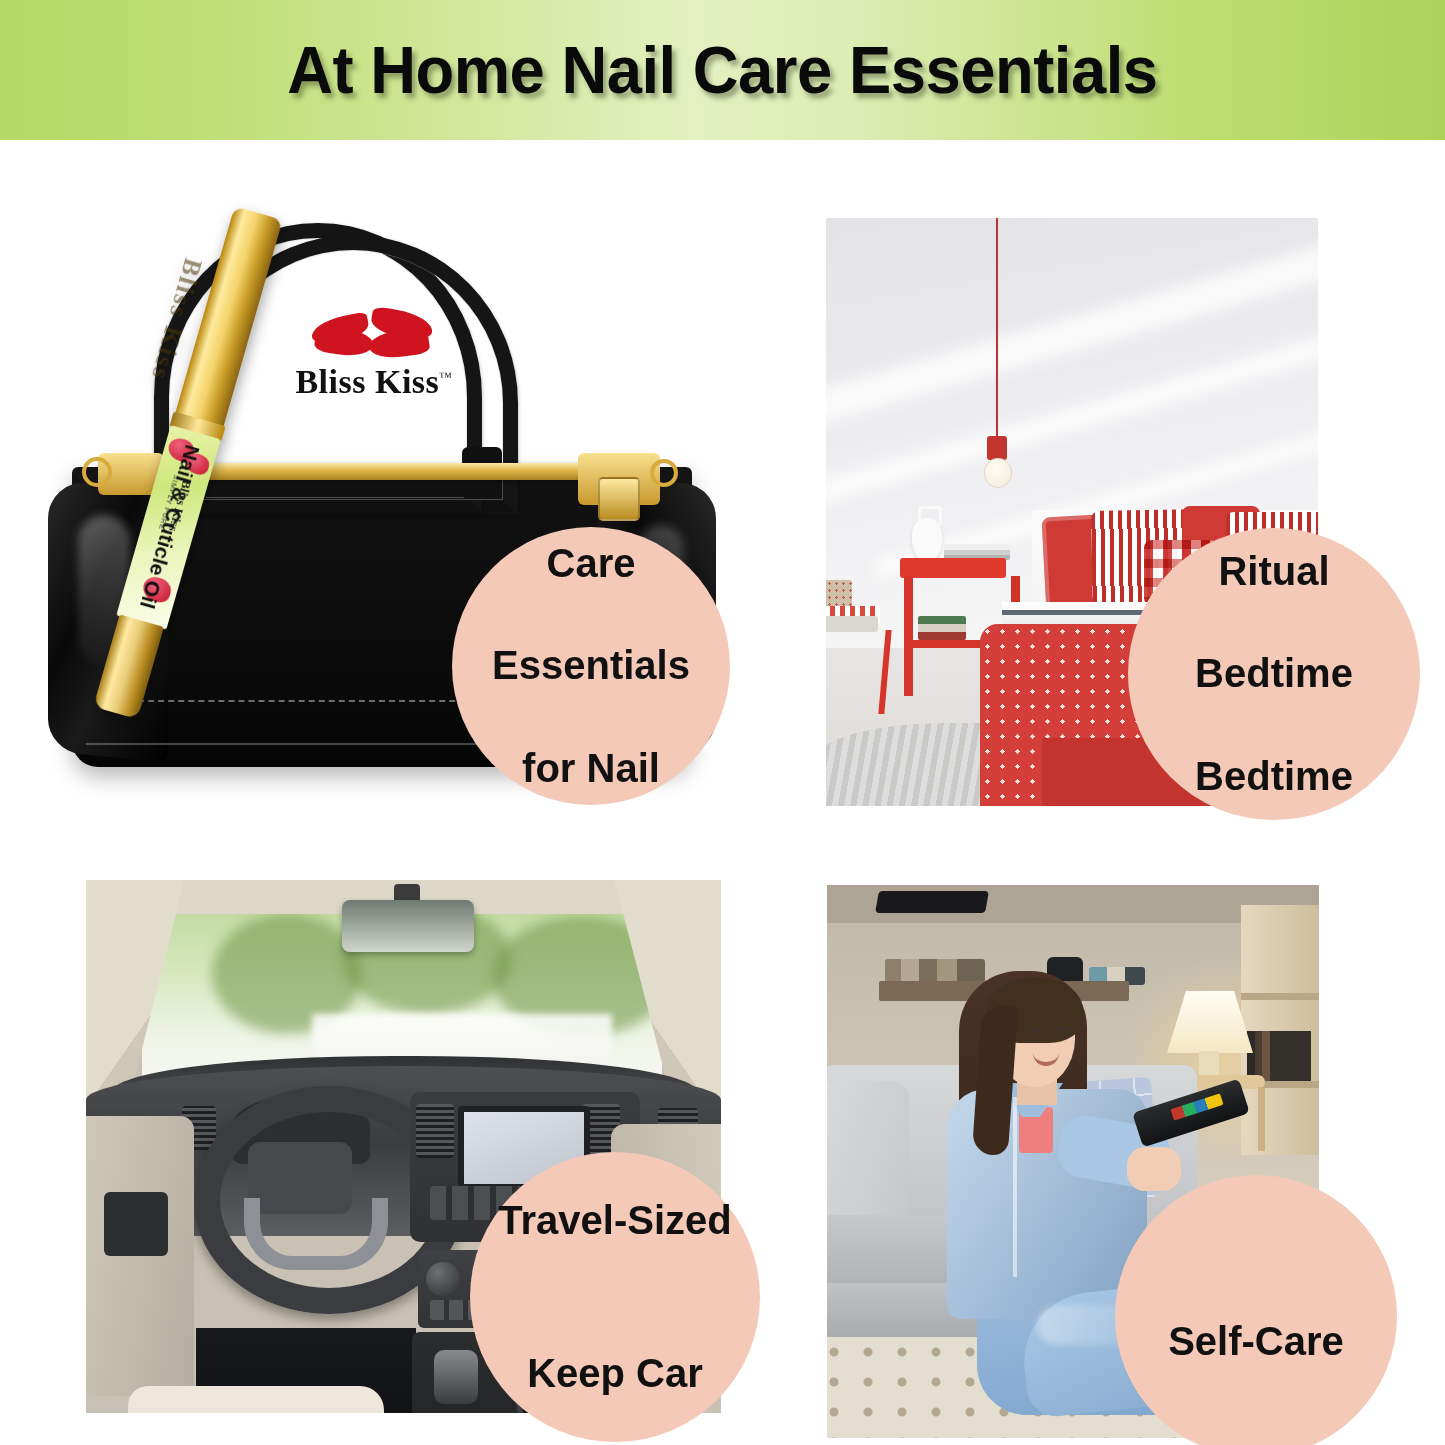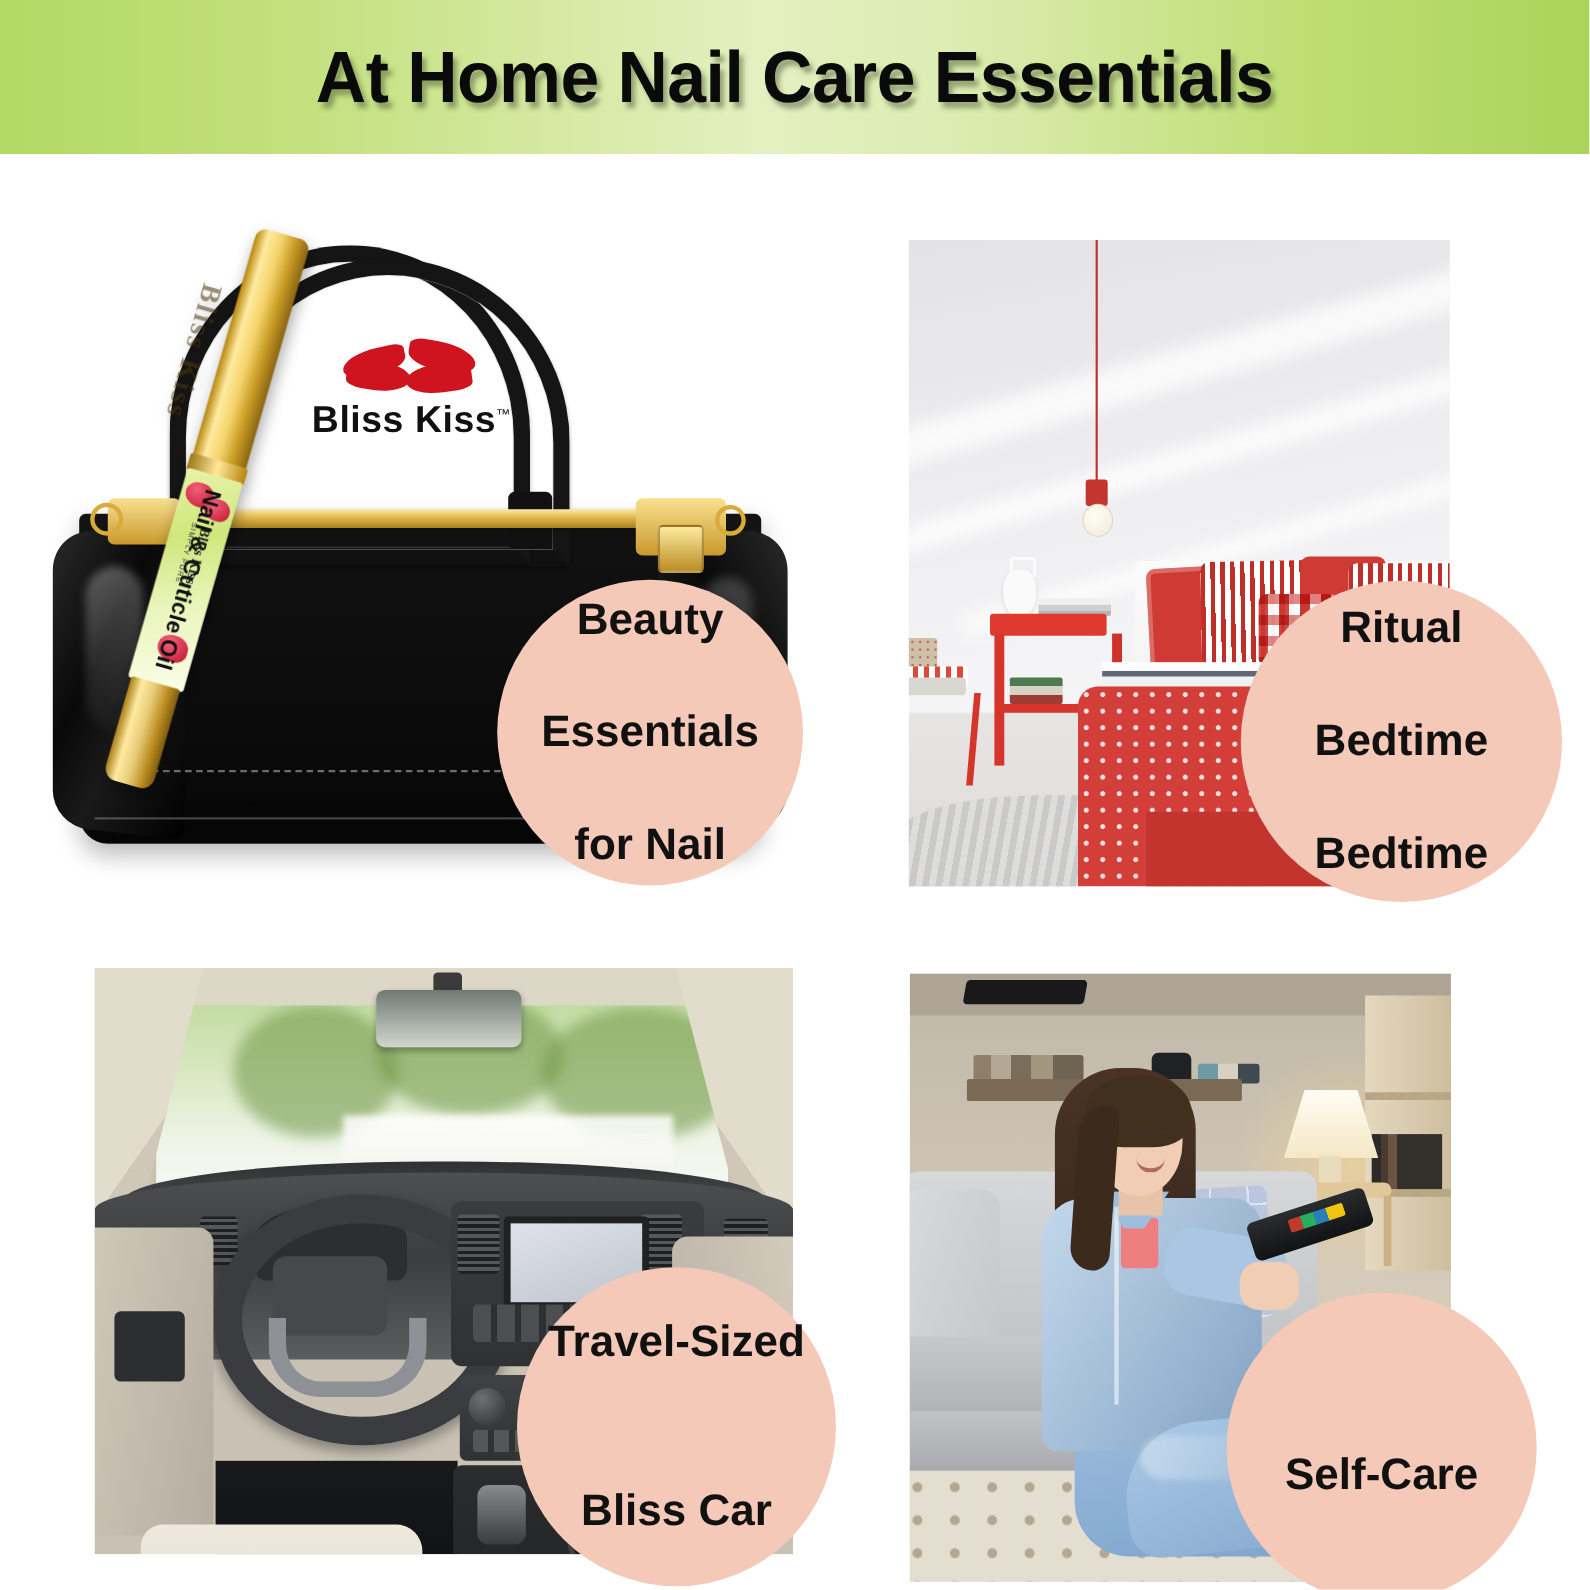--- a/index.html
+++ b/index.html
@@ -81,21 +81,21 @@
   .handle-b{left:150px;top:40px;width:300px;height:250px;}
   .handle-foot{position:absolute;width:40px;height:52px;background:#111;border-radius:6px;}
   
   .brand{position:absolute;left:236px;top:108px;width:200px;text-align:center;}
   .lips{position:relative;width:130px;height:56px;margin:0 auto 4px;}
   .lip-piece{position:absolute;background:#cf1420;}
   .lp1{left:2px;top:14px;width:58px;height:24px;border-radius:60% 20% 50% 40%;transform:rotate(-12deg);}
   .lp2{left:62px;top:8px;width:62px;height:26px;border-radius:24% 62% 40% 50%;transform:rotate(10deg);}
   .lp3{left:6px;top:26px;width:58px;height:26px;border-radius:40% 50% 60% 30%;transform:rotate(8deg);}
   .lp4{left:60px;top:28px;width:60px;height:26px;border-radius:50% 38% 26% 58%;transform:rotate(-8deg);}
-  .brand-name{font-family:Liberation Sans, sans-serif;font-weight:bold;font-size:34px;
+  .brand-name{font-family:Liberation Serif, serif;font-weight:bold;font-size:34px;
     color:#111;letter-spacing:0.5px;white-space:nowrap;}
   .brand-tm{font-size:13px;vertical-align:super;font-weight:normal;}
   
   .pen{position:absolute;left:118px;top:8px;width:62px;height:520px;transform:rotate(16deg);
     transform-origin:50% 50%;filter:drop-shadow(3px 6px 7px rgba(0,0,0,.35));}
   .pen-cap{position:absolute;left:6px;top:0;width:50px;height:218px;
     background:linear-gradient(90deg,#b8860b 0%,#ffeaa0 22%,#f4d36a 48%,#c79a24 74%,#8a6512 100%);
     border-radius:10px 10px 3px 3px;}
   .pen-cap-text{position:absolute;left:0;top:16px;width:218px;height:50px;
     transform:rotate(90deg);transform-origin:0 0;
@@ -551,39 +551,39 @@
       <div class="w-legs-fold"></div>
       <div class="w-jeans-hi"></div>
       <div class="w-hand"></div>
       <div class="w-remote"></div>
       <div class="w-remote-btns"></div>
     </div>
   </div>
 
   <div class="badge badge-purse">
     <span>
-      <span>Beauty</span><br>
+      <span>Care</span><br>
       <span>Essentials</span><br>
       <span>for Nail</span>
     </span>
   </div>
 
   <div class="badge badge-bed">
     <span>
       <span>Ritual</span><br>
       <span>Bedtime</span><br>
       <span>Bedtime</span>
     </span>
   </div>
 
   <div class="badge badge-car">
     <span>
       <span>Travel-Sized</span><br>
       <br>
-      <span>Bliss Car</span>
+      <span>Keep Car</span>
     </span>
   </div>
 
   <div class="badge badge-tv">
     <span>
       <br>
       <span>Self-Care</span>
     </span>
   </div>
 

